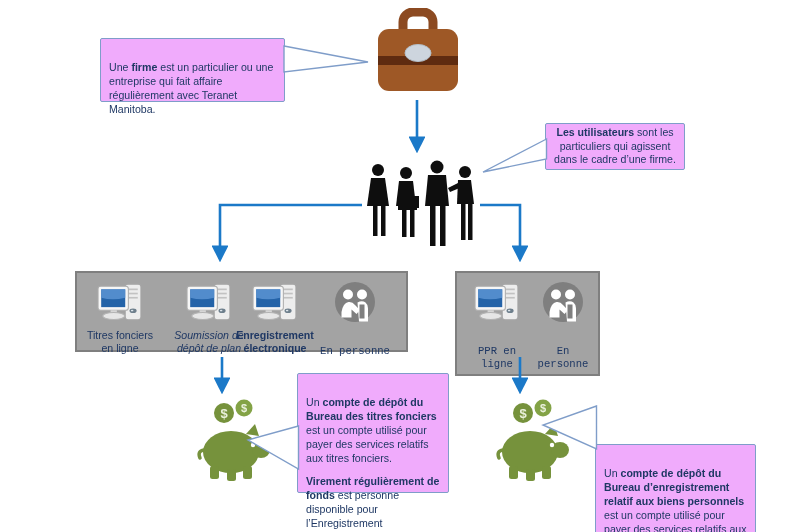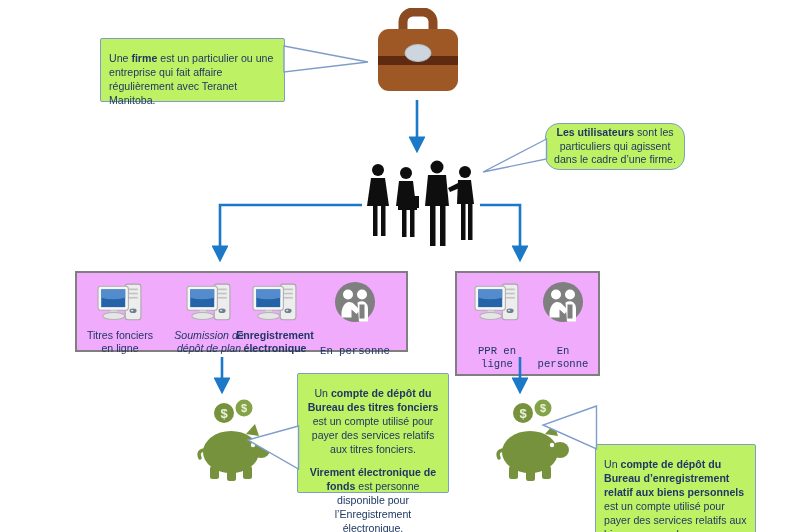--- a/index.html
+++ b/index.html
@@ -2,31 +2,31 @@
 <html><head>
 <meta charset="utf-8">
 <style>
   html,body{margin:0;padding:0;background:#fff;}
   .canvas{
     position:relative;width:785px;height:532px;background:#fff;overflow:hidden;
     font-family:"Liberation Sans",sans-serif;color:#1F3864;
   }
   
   .callout{
-    position:absolute;background:#bef264;border:1.4px solid #7F9DC9;border-radius:2px;
-    color:#1F3864;font-size:10.6px;line-height:1.32;padding:13px 8px;box-sizing:border-box;
+    position:absolute;background:#f0abfc;border:1.4px solid #7F9DC9;border-radius:2px;
+    color:#1F3864;font-size:10.6px;line-height:1.32;padding:22px 8px;box-sizing:border-box;
     z-index:2;
   }
   .callout b{font-weight:bold;}
   .callout p{margin:0 0 9px 0;}
   .callout p:last-child{margin:0;}
   .co-center{text-align:center;display:flex;align-items:center;justify-content:center;}
   
   .svc-box{
-    position:absolute;background:#f0abfc;border:2px solid #7F7F7F;box-sizing:border-box;z-index:2;
+    position:absolute;background:#a3a3a3;border:2px solid #7F7F7F;box-sizing:border-box;z-index:2;
   }
   .svc-item{
     position:absolute;top:7px;display:flex;flex-direction:column;align-items:center;
     text-align:center;
   }
   .svc-icon{height:48px;display:flex;align-items:center;justify-content:center;}
   .svc-label{
     font-size:10.6px;line-height:1.18;color:#1F3864;margin-top:1px;
   }
   .single .svc-label{margin-top:17px;font-family:Liberation Mono, monospace;}
@@ -109,21 +109,21 @@
       <path d="M96,22 h13 l3,24 h-17 z"></path>
       <rect x="99" y="45" width="4.5" height="37"></rect>
       <rect x="106" y="45" width="4.5" height="37"></rect>
     </svg>
   </div>
 
   <div class="callout" style="left:100px;top:38px;width:185px;height:64px;">
     <span><span>Une </span><b>firme</b><span> est un particulier ou une entreprise qui fait affaire régulièrement avec Teranet Manitoba.</span></span>
   </div>
 
-  <div class="callout co-center" style="left:545px;top:123px;width:140px;height:47px;border-radius:14px;">
+  <div class="callout co-center" style="left:545px;top:123px;width:140px;height:47px;">
     <span><b>Les utilisateurs</b><span> sont les particuliers qui agissent dans le cadre d’une firme.</span></span>
   </div>
 
   <div class="svc-box" style="left:75px;top:271px;width:333px;height:81px;">
     <div class="svc-item" style="left:5px;width:76px;">
       <div class="svc-icon">
         <svg width="46" height="42" viewBox="0 0 44 40">
             <use href="#sym-computer"></use>
           </svg>
       </div>
@@ -179,23 +179,23 @@
         <use href="#sym-piggy"></use>
       </svg>
   </div>
 
   <div class="icon-wrap" style="left:492px;top:398px;width:82px;height:84px;">
     <svg width="82" height="84" viewBox="0 0 80 84">
         <use href="#sym-piggy"></use>
       </svg>
   </div>
 
-  <div class="callout" style="left:297px;top:373px;width:152px;height:120px;text-align:center;">
+  <div class="callout" style="left:297px;top:373px;width:152px;height:120px;">
     <p><span>Un </span><b>compte de dépôt du Bureau des titres fonciers</b><span> est un compte utilisé pour payer des services relatifs aux titres fonciers.</span></p>
-    <p><b>Virement électronique de fonds</b><span> est personne disponible pour l’Enregistrement électronique.</span></p>
+    <p><b>Virement régulièrement de fonds</b><span> est personne disponible pour l’Enregistrement électronique.</span></p>
   </div>
 
   <div class="callout" style="left:595px;top:398px;width:161px;height:90px;margin-top:46px;">
     <span><span>Un </span><b>compte de dépôt du Bureau d’enregistrement relatif aux biens personnels</b><span> est un compte utilisé pour payer des services relatifs aux biens personnels.</span></span>
   </div>
 
   <svg class="overlay" width="785" height="532" viewBox="0 0 785 532">
     <defs>
       <marker id="ah" viewBox="0 0 10 10" refX="8" refY="5" markerWidth="6.5" markerHeight="6.5" orient="auto">
         <path d="M0,0 L10,5 L0,10 z" fill="#1B79C8"></path>

